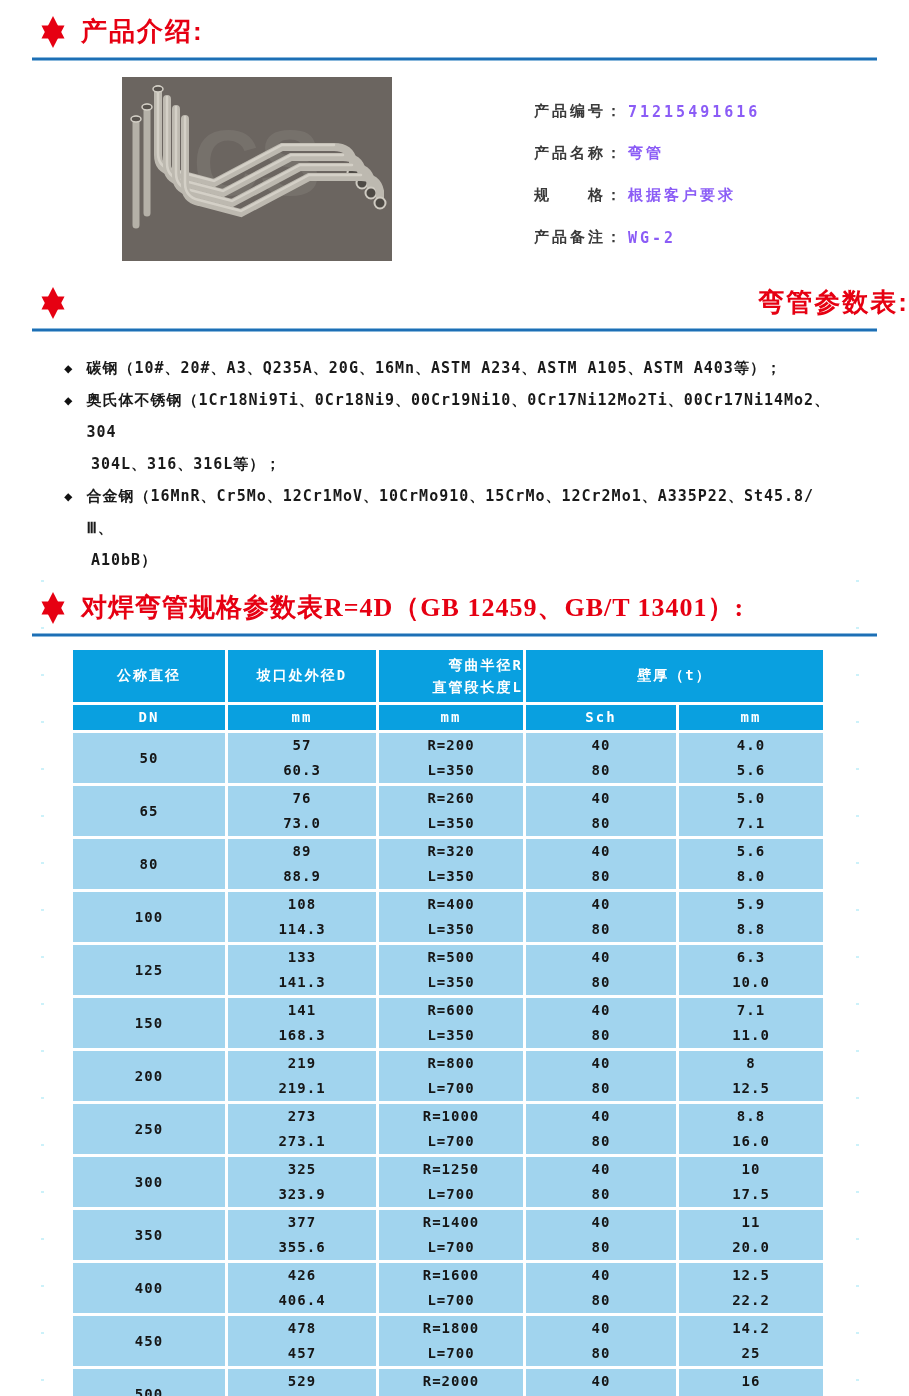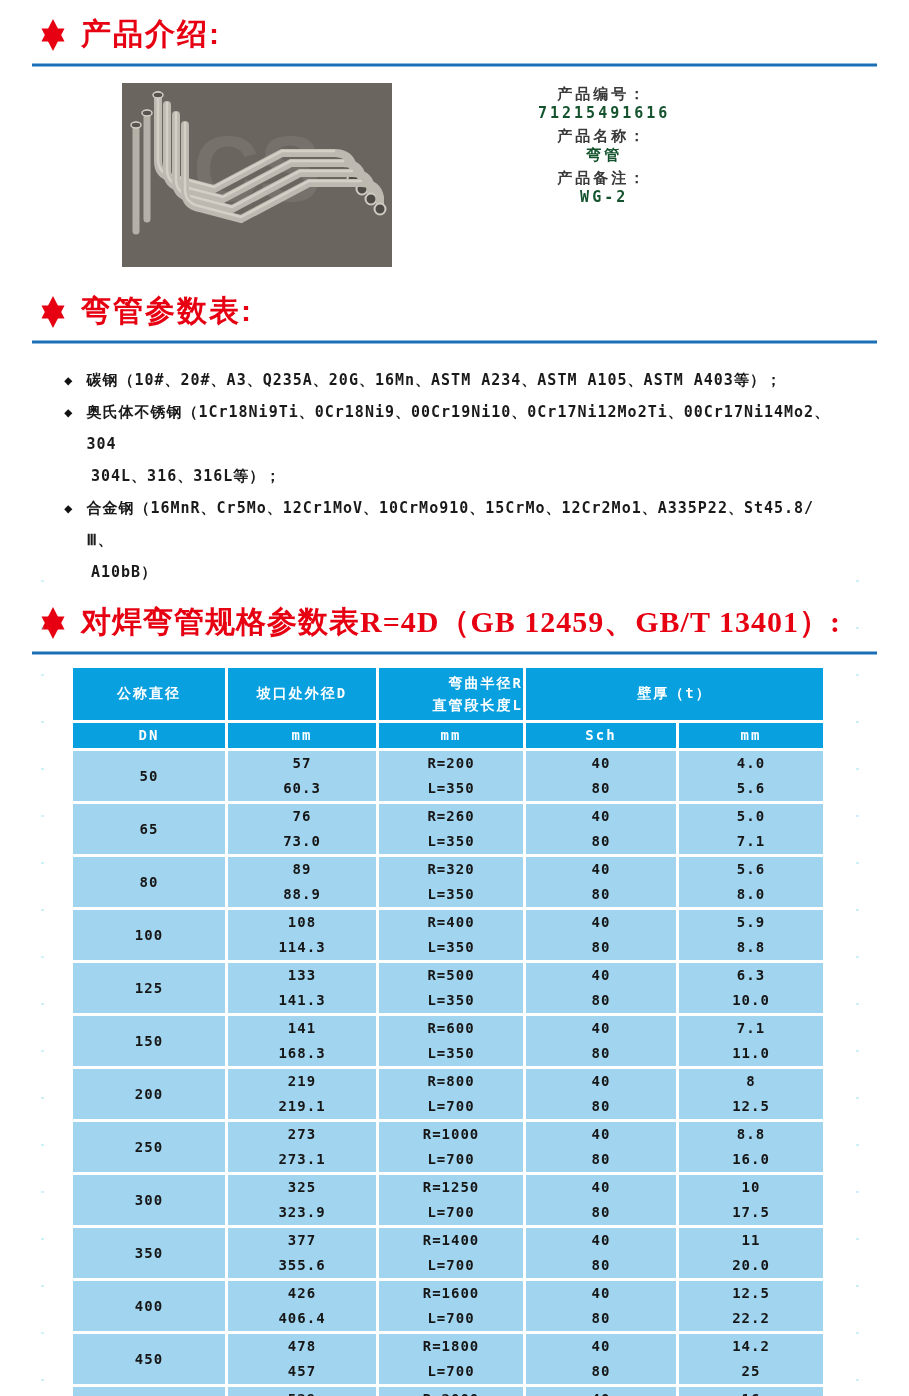--- a/index.html
+++ b/index.html
@@ -5,35 +5,35 @@
   html,body{margin:0;padding:0;background:#fff;}
   .page{
     position:relative; width:909px; height:1396px; margin:0 auto;
     background:#ffffff; overflow:hidden;
     font-family:"DejaVu Sans Mono","Liberation Sans",sans-serif;
   }
   
   .sec{display:flex;align-items:center;gap:13px;margin-left:38px;}
   .sec .star{width:30px;height:32px;flex:0 0 auto;display:flex;align-items:center;}
   .sec .title{
-    font-size:30px;font-weight:bold;color:#e60012;letter-spacing:2px;
+    font-size:26px;font-weight:bold;color:#e60012;letter-spacing:2px;
     font-family:"Liberation Sans","DejaVu Sans",sans-serif;white-space:nowrap;
   }
   .sec .title.serifmix{font-family:"Liberation Serif","DejaVu Serif",serif;letter-spacing:1px;}
   .rule{
     height:4px;margin:8px 32px 0 32px;
     background:linear-gradient(to bottom,#8ab8dc 0 1px,#1d6fb5 1px 3px,#8ab8dc 3px 4px);
   }
   
   .intro{display:flex;margin:16px 0 0 122px;}
   .photo{width:320px;height:184px;flex:0 0 auto;}
   .fields{margin-left:92px;padding-top:2px;}
-  .field{height:42px;display:flex;align-items:center;font-size:15px;font-weight:bold;flex-direction:column;}
+  .field{height:42px;display:flex;align-items:flex-end;font-size:15px;font-weight:bold;}
   .field .lab{color:#3a3a3a;letter-spacing:3px;white-space:pre;}
-  .field .val{color:#14532d;letter-spacing:3px;margin-left:4px;}
+  .field .val{color:#8b5cf6;letter-spacing:3px;margin-left:4px;}
   
   .materials{margin:20px 70px 0 64px;}
   .mat-line{display:flex;align-items:flex-start;line-height:32px;font-size:15px;font-weight:bold;color:#1a1a1a;letter-spacing:1px;}
   .mat-line .diamond{color:#111;font-size:14px;margin-right:13px;line-height:32px;}
   .mat-line.cont{padding-left:27px;text-align:right;}
   
   table.spec{margin:10px 0 0 70px;width:756px;border-collapse:separate;border-spacing:3px;table-layout:fixed;}
   table.spec th,table.spec td{padding:0;overflow:hidden;}
   .h{background:#09a0e0;color:#ffffff;font-weight:bold;font-size:14px;text-align:center;letter-spacing:2px;}
   th.h1{height:52px;}
@@ -107,27 +107,31 @@
     <div class="fields">
       <div class="field">
         <span class="lab">产品编号：</span>
         <span class="val">71215491616</span>
       </div>
       <div class="field">
         <span class="lab">产品名称：</span>
         <span class="val">弯管</span>
       </div>
       <div class="field">
+        <span class="lab">规　　格：</span>
+        <span class="val">根据客户要求</span>
+      </div>
+      <div class="field">
         <span class="lab">产品备注：</span>
         <span class="val">WG-2</span>
       </div>
     </div>
   </div>
 
-  <div class="sec" style="margin-top:24px;">
+  <div class="sec" style="margin-top:24px;justify-content:space-between;">
     <span class="star">
       <svg viewBox="0 0 28 30" width="30" height="32">
         <polygon points="14,0 24.8,21 3.2,21" fill="#e60012"></polygon>
         <polygon points="14,30 24.8,9 3.2,9" fill="#e60012"></polygon>
       </svg>
     </span>
     <span class="title">弯管参数表:</span>
   </div>
   <div class="rule"></div>
 

